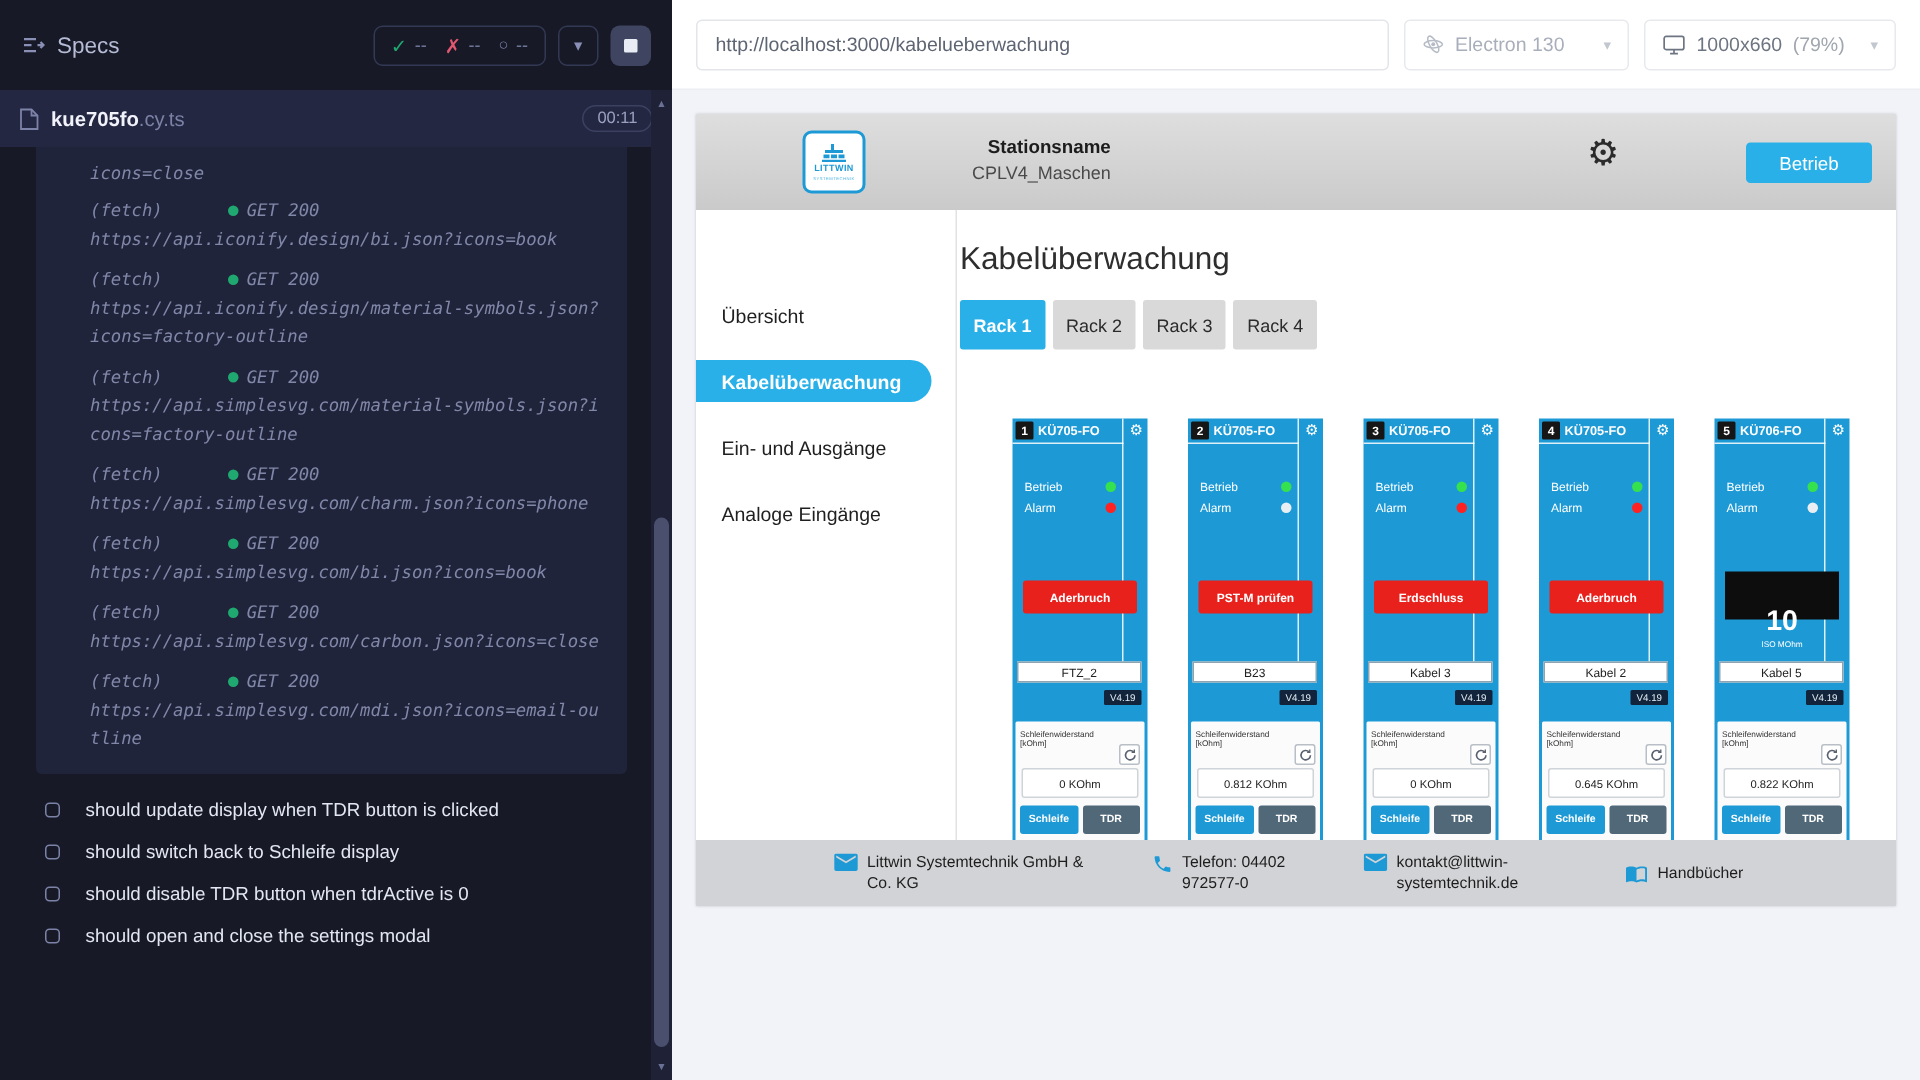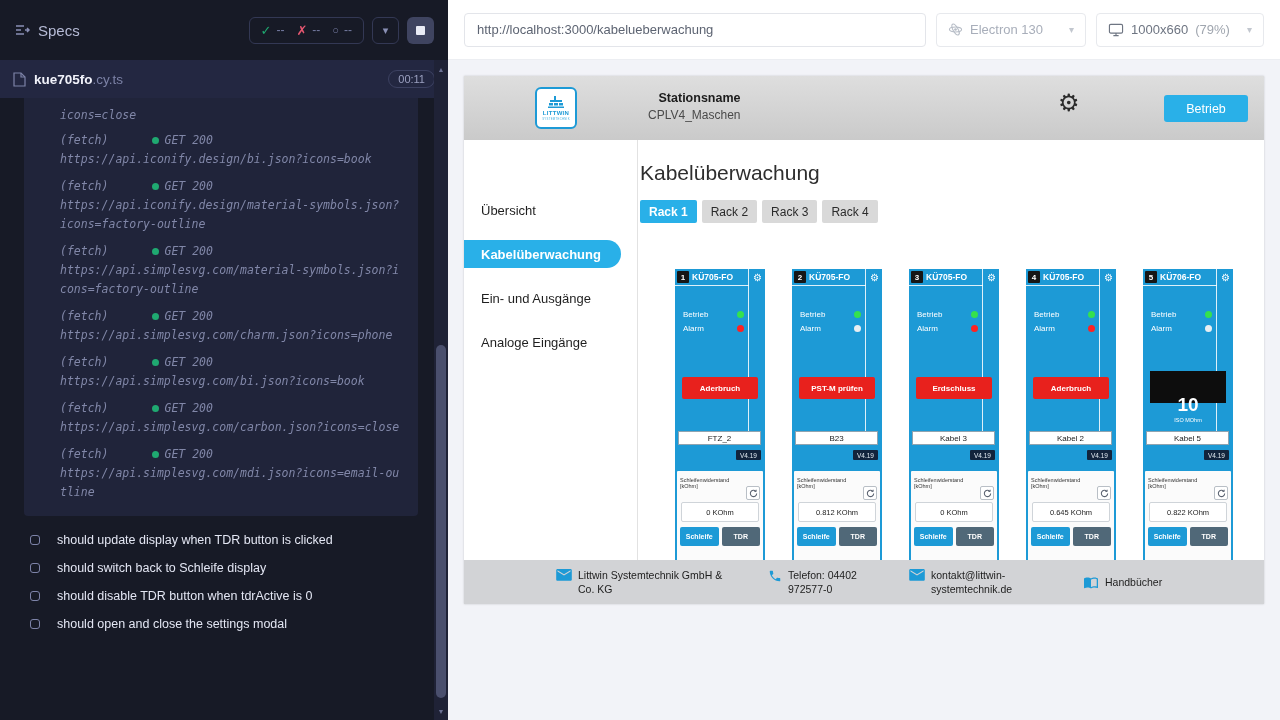--- a/index.html
+++ b/index.html
@@ -67,21 +67,21 @@
   .logout-btn { position:absolute; right:16px; top:19px; width:84px; height:27px; background:#29b0e8; color:#fff; border:none; border-radius:3px; font-size:12.5px; font-family:inherit; }
 
   .aut-body { display:flex; height:464px; }
   .nav { width:174px; border-right:1px solid #e2e2e2; padding-top:48px; background:#fff; flex:none; }
   .nav-item { height:44px; display:flex; align-items:center; padding-left:17px; font-size:13px; color:#1f1f1f; cursor:pointer; }
   .nav-item.active { height:28px; margin:8px 0; width:157px; background:#29b0e8; color:#fff; font-weight:bold; border-radius:0 14px 14px 0; }
 
   .content { flex:1; padding:21px 0 0 2px; }
   .page-title { font-size:21px; font-weight:500; color:#2e2e2e; }
   .tabs { display:flex; gap:5px; margin-top:15px; }
-  .tab { height:23px; padding:0 9px; display:flex; align-items:center; font-size:12px; background:#d9d9d9; color:#2b2b2b; border-radius:2px; cursor:pointer; }
+  .tab { height:33px; padding:0 9px; display:flex; align-items:center; font-size:12px; background:#d9d9d9; color:#2b2b2b; border-radius:2px; cursor:pointer; }
   .tab.active { background:#29b0e8; color:#fff; font-weight:bold; }
 
   .cards { display:flex; gap:27px; margin:46px 0 0 35px; }
   .card { position:relative; width:90px; height:340px; background:#1d9ad6; flex:none; }
   .card-head { position:absolute; top:0; left:0; right:16px; height:17px; border-bottom:1px solid rgba(255,255,255,.85); display:flex; align-items:center; }
   .card-num { width:12px; height:12px; margin-left:2px; background:#161616; color:#fff; font-size:8px; font-weight:bold; display:flex; align-items:center; justify-content:center; border-radius:1px; }
   .card-model { color:#fff; font-size:8.5px; font-weight:bold; margin-left:3px; white-space:nowrap; }
   .card-rail { position:absolute; top:0; right:16px; width:1px; height:162px; background:rgba(255,255,255,.85); }
   .card-gear { position:absolute; top:4px; right:3px; color:#fff; font-size:10px; line-height:1; cursor:pointer; }
   .card-leds { position:absolute; top:38px; left:8px; right:21px; }

